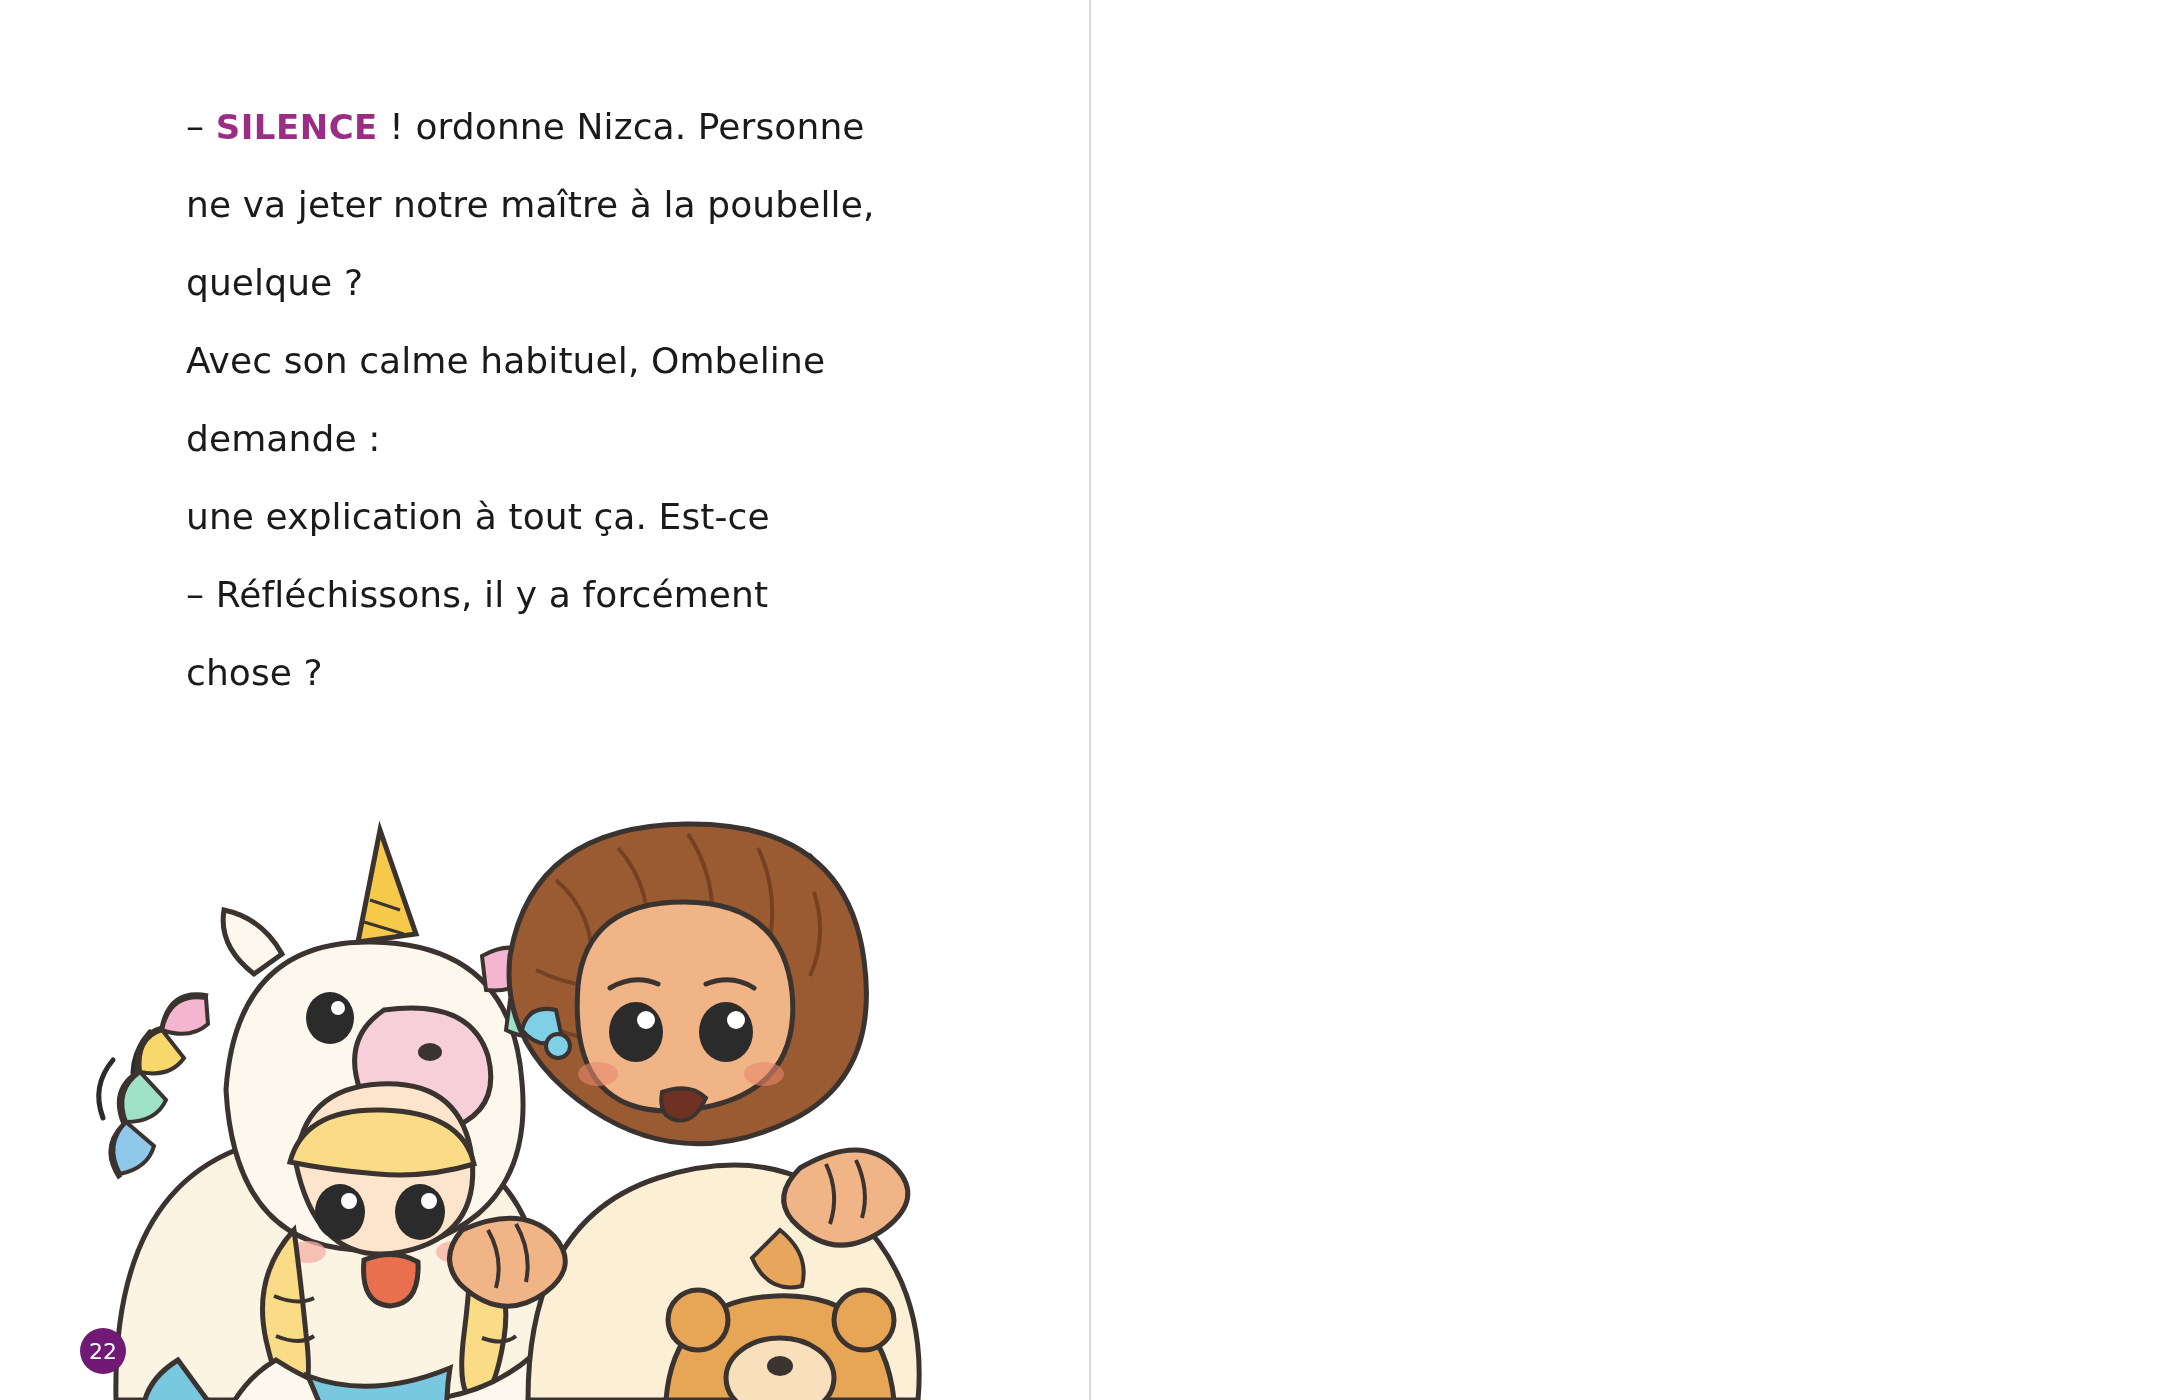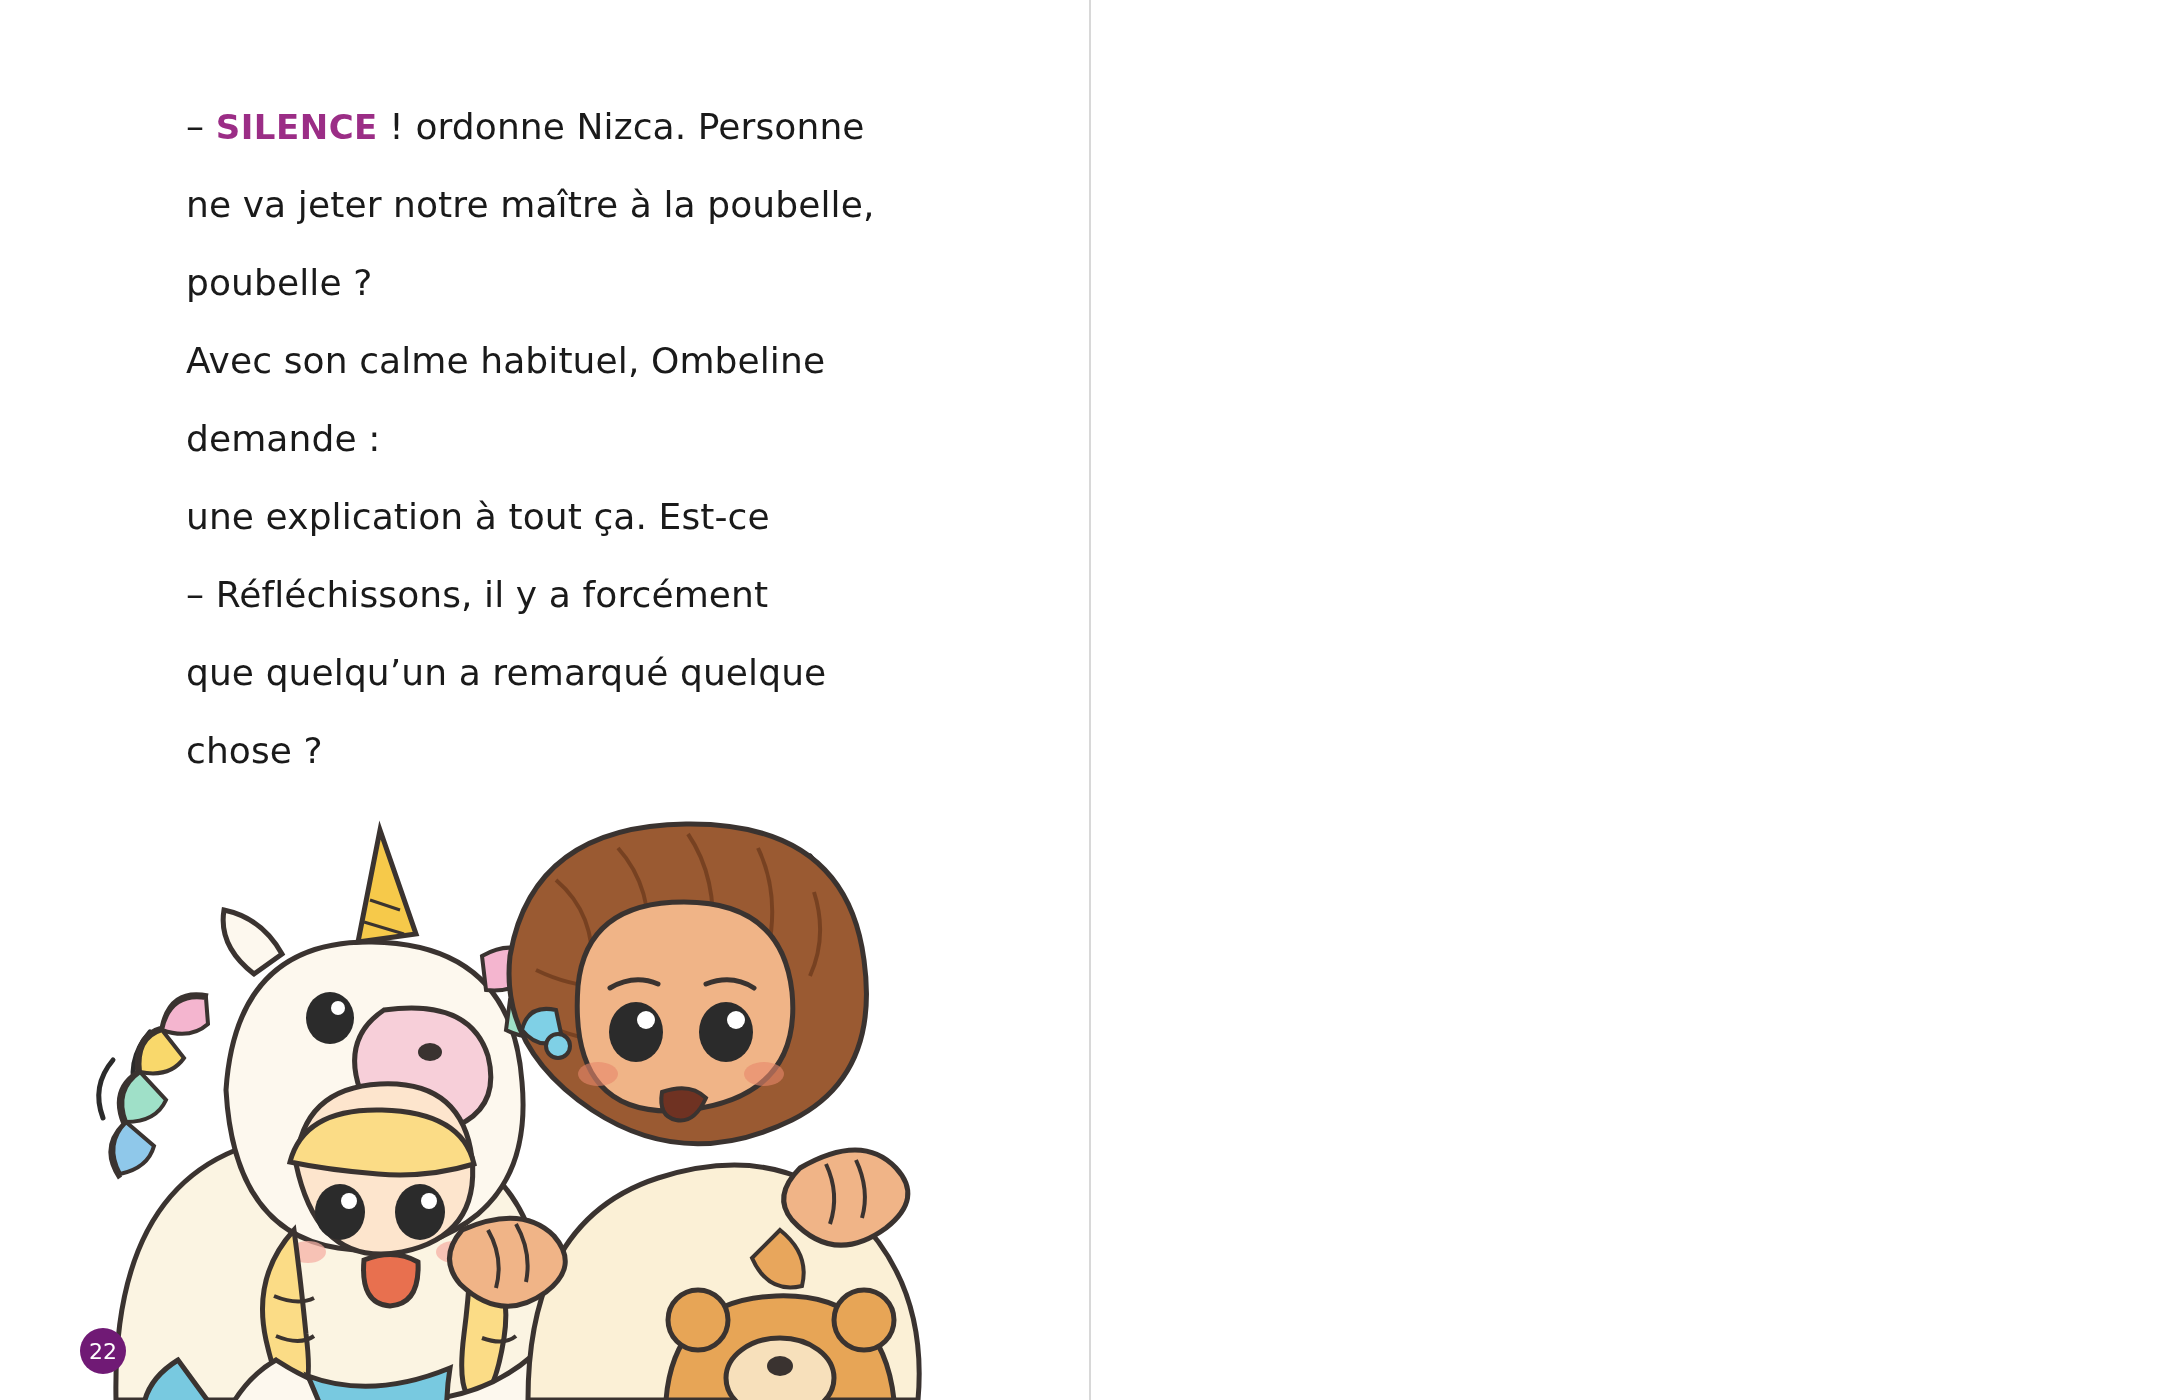--- a/index.html
+++ b/index.html
@@ -91,26 +91,25 @@
 
 <div class="spread">
 
   <div class="page page-left">
 
     <div class="text-block text-left">
       <div class="line">
         <span>–&nbsp;</span><span class="shout">SILENCE</span><span> ! ordonne Nizca. Personne</span>
       </div>
       <div class="line">ne va jeter notre maître à la poubelle,</div>
-      <div class="line">poubelle ?</div>
+      <div class="line">quelque ?</div>
       <div class="line">Avec son calme habituel, Ombeline</div>
       <div class="line">demande :</div>
       <div class="line">une explication à tout ça. Est-ce</div>
       <div class="line">– Réfléchissons, il y a forcément</div>
-      <div class="line">que quelqu’un a remarqué quelque</div>
       <div class="line">chose ?</div>
     </div>
 
     <div class="illus illus-left">
       <svg viewBox="0 0 1040 640" width="1040" height="640">
 
         <g stroke="#2b2b2b" stroke-width="5" fill="none" stroke-linecap="round">
           <path d="M55 300 q -22 26 -10 58"></path>
           <path d="M92 272 q -26 30 -12 66"></path>
         </g>

